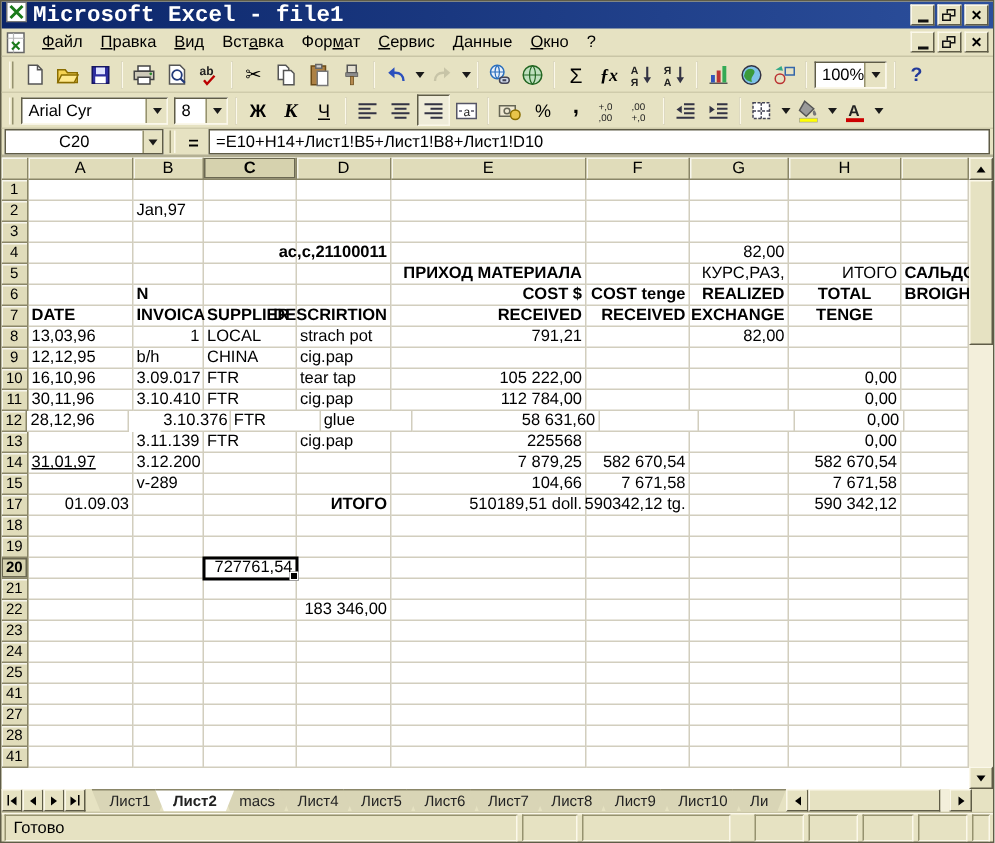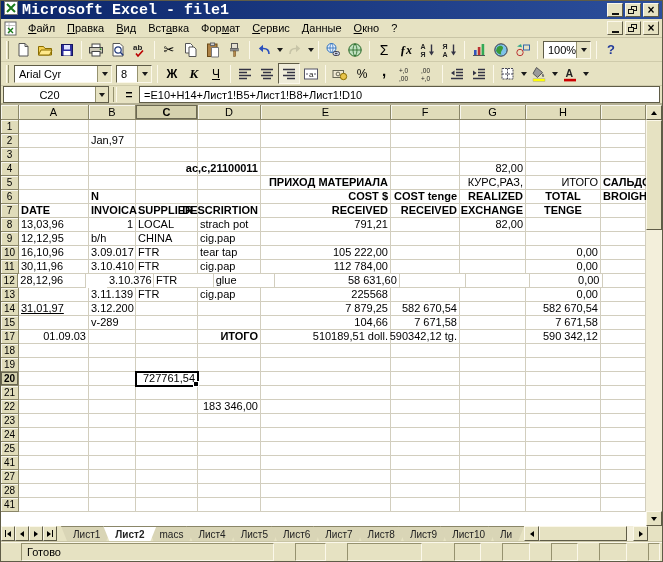--- a/index.html
+++ b/index.html
@@ -85,21 +85,21 @@
   .tab{clip-path:polygon(0 0,100% 0,calc(100% - 6px) 100%,6px 100%);padding:1px 12px 0;font-size:10px;background:#d9d5b6;border-top:1px solid #8a8668;margin-left:-9px;display:flex;align-items:center;white-space:nowrap;color:#222;}
   .tab:first-child{margin-left:0;}
   .tab.active{background:#fff;font-weight:bold;z-index:2;}
   .hscroll{flex:1;display:flex;align-items:stretch;}
   .htrack{flex:1;background:#f3efdb;}
   .hthumb{width:88px;background:#e6e2c2;border:1px solid;border-color:#fbf8ea #5f5c47 #5f5c47 #fbf8ea;flex:0 0 auto;}
   .hbtn{width:15px;background:#e6e2c2;border:1px solid;border-color:#fbf8ea #5f5c47 #5f5c47 #fbf8ea;display:flex;align-items:center;justify-content:center;flex:0 0 auto;}
   .tb-corner{width:14px;background:#e6e2c2;flex:0 0 auto;}
   
   .statusbar{height:19px;display:flex;align-items:center;padding:1px 2px;gap:3px;border-top:1px solid #fbf8ea;}
-  .spanel{height:18px;border:1px solid;border-color:#96926f #fbf8ea #fbf8ea #96926f;font-size:11px;display:flex;align-items:center;padding:0 5px;white-space:nowrap;margin-left:18px;}
+  .spanel{height:18px;border:1px solid;border-color:#96926f #fbf8ea #fbf8ea #96926f;font-size:11px;display:flex;align-items:center;padding:0 5px;white-space:nowrap;}
   .spanel.mode{width:352px;}
 </style>
 </head>
 <body>
 
 <div id="app">
 
   <div class="titlebar">
     <span class="app-icon"><svg width="14" height="14">
           <rect x="0.5" y="0.5" width="13" height="13" fill="#fff" stroke="#777"></rect>

